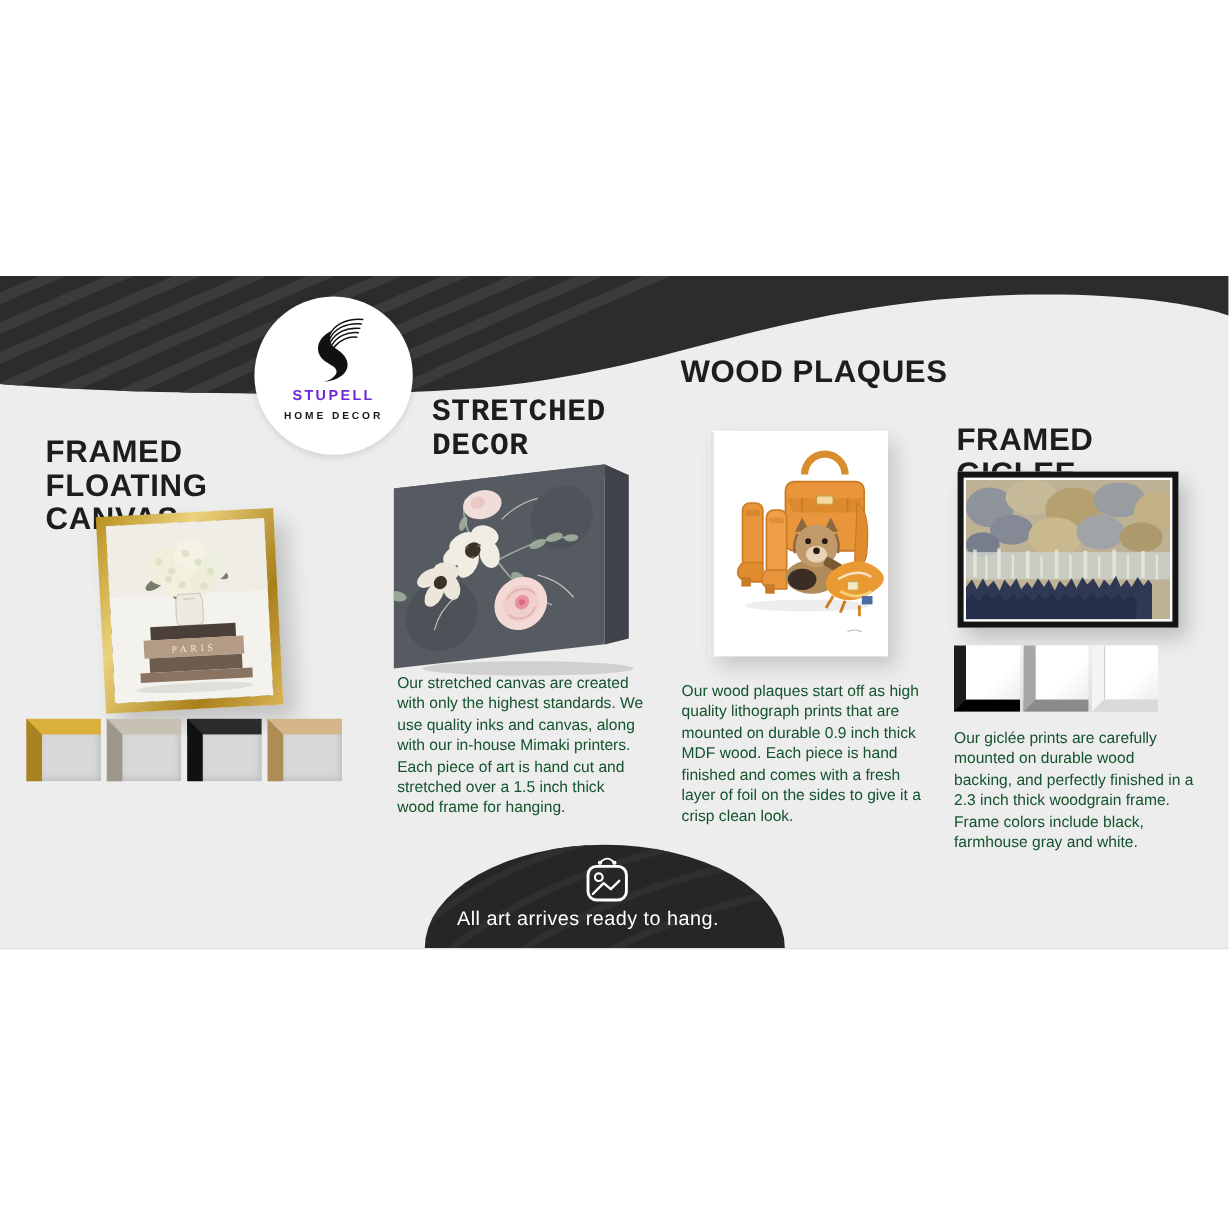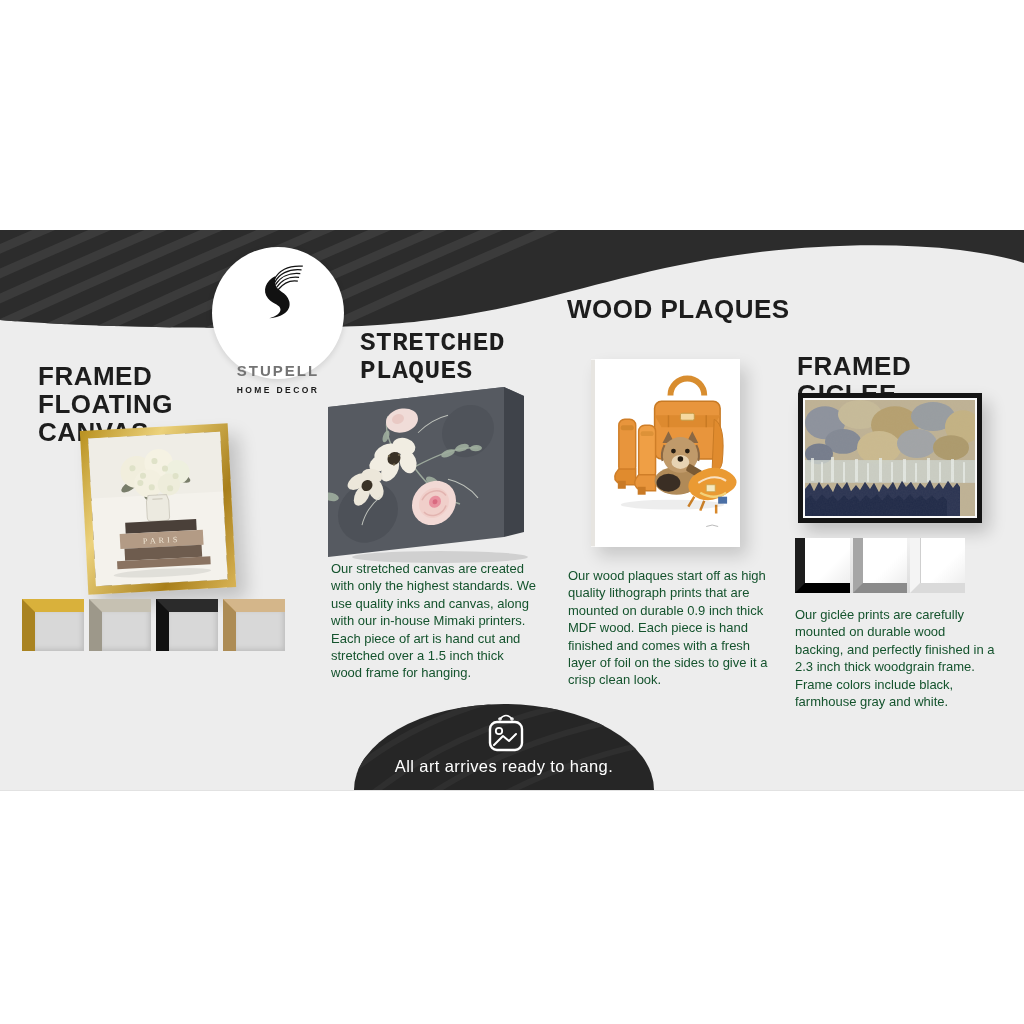--- a/index.html
+++ b/index.html
@@ -3,21 +3,21 @@
 <meta charset="utf-8">
 <style>
   html,body{margin:0;padding:0;background:#ffffff;}
   .stage{position:relative;width:1024px;height:1024px;background:#ffffff;overflow:hidden;
          font-family:"Liberation Sans",sans-serif;color:#303030;}
   .band{position:absolute;left:0;top:230px;width:1024px;height:560px;background:#ededed;border-bottom:1px solid #e2e2e2;}
   .hdr-svg{position:absolute;left:0;top:230px;width:1024px;height:140px;display:block;}
   .logo{position:absolute;left:212px;top:247px;width:132px;height:132px;border-radius:50%;
         background:#ffffff;text-align:center;box-shadow:0 2px 6px rgba(0,0,0,.12);}
   .logo svg{display:block;margin:12px auto 0 auto;}
-  .logo .brand{font-size:15px;font-weight:700;letter-spacing:2px;color:#737373;line-height:1.1;margin-top:40px;}
+  .logo .brand{font-size:12px;font-weight:700;letter-spacing:2px;color:#6d28d9;line-height:1.1;}
   .logo .tag{font-size:8.5px;font-weight:700;letter-spacing:2.4px;color:#1a1a1a;margin-top:5px;}
   .title{position:absolute;font-weight:700;color:#1d1d1d;font-size:26px;line-height:1.08;letter-spacing:.5px;}
   .bodytext{position:absolute;font-size:13px;line-height:17.4px;color:#14532d;}
   
   .goldframe{position:absolute;left:84px;top:427px;width:148px;height:164px;box-sizing:border-box;
              padding:8px;background:linear-gradient(125deg,#b8901f,#ecd27c 32%,#a87f1a 72%,#d8b355);
              transform:rotate(-3deg);box-shadow:10px 12px 18px rgba(0,0,0,.18);}
   .goldframe .inner{width:100%;height:100%;background:#f4f2ec;box-shadow:inset 0 0 0 1px #8d6f1d;}
   .swatchrow{position:absolute;left:22px;top:599px;width:272px;height:52px;display:flex;gap:5px;}
   .swatch{width:62px;height:52px;box-sizing:border-box;background:#d8d8d8;
@@ -37,21 +37,21 @@
   .gicframe svg{display:block;width:100%;height:100%;}
   .gswrow{position:absolute;left:795px;top:538px;width:170px;height:55px;display:flex;gap:3px;
           background:linear-gradient(180deg,#f2f2f2,#dcdcdc);}
   .gsw{flex:1;box-sizing:border-box;background:linear-gradient(135deg,#ffffff 60%,#eeeeee);}
   .gsw-black{border-left:10px solid #1d1d1d;border-bottom:10px solid #000000;}
   .gsw-gray{border-left:10px solid #a6a6a6;border-bottom:10px solid #8b8b8b;}
   .gsw-white{border-left:10px solid #f4f4f4;border-bottom:10px solid #dadada;box-shadow:inset 1px 0 0 #cfcfcf;}
   
   .dome-svg{position:absolute;left:352px;top:702px;width:304px;height:88px;}
   .dome-icon{position:absolute;left:483px;top:711px;width:46px;height:46px;}
-  .dome-text{position:absolute;left:352px;top:757px;width:304px;text-align:center;color:#ffffff;
+  .dome-text{position:absolute;left:338px;top:757px;width:304px;text-align:center;color:#ffffff;
              font-size:16.5px;letter-spacing:.4px;}
 </style>
 </head>
 <body>
 
 <div class="stage">
 
   <div class="band"></div>
 
   <svg class="hdr-svg" viewBox="0 0 1024 140" preserveAspectRatio="none">
@@ -141,21 +141,21 @@
   <div class="swatchrow">
     <div class="swatch sw-gold"></div>
     <div class="swatch sw-champagne"></div>
     <div class="swatch sw-black"></div>
     <div class="swatch sw-bronze"></div>
   </div>
 
 
   <div class="title" style="left:360px;top:329px;width:180px;font-family:Liberation Mono, monospace;">
     <span>STRETCHED</span><br>
-    <span>PLAQUES</span>
+    <span>DECOR</span>
   </div>
 
   <svg class="canvas-svg" viewBox="0 0 204 182">
     <ellipse cx="112" cy="174" rx="88" ry="6" fill="rgba(0,0,0,0.12)"></ellipse>
 
     <polygon points="0,24 176,4 196,13 22,31" fill="#666b73"></polygon>
 
     <polygon points="176,4 196,13 196,149 176,154" fill="#3f434a"></polygon>
 
     <g transform="translate(0,24) skewY(-6.5)">

